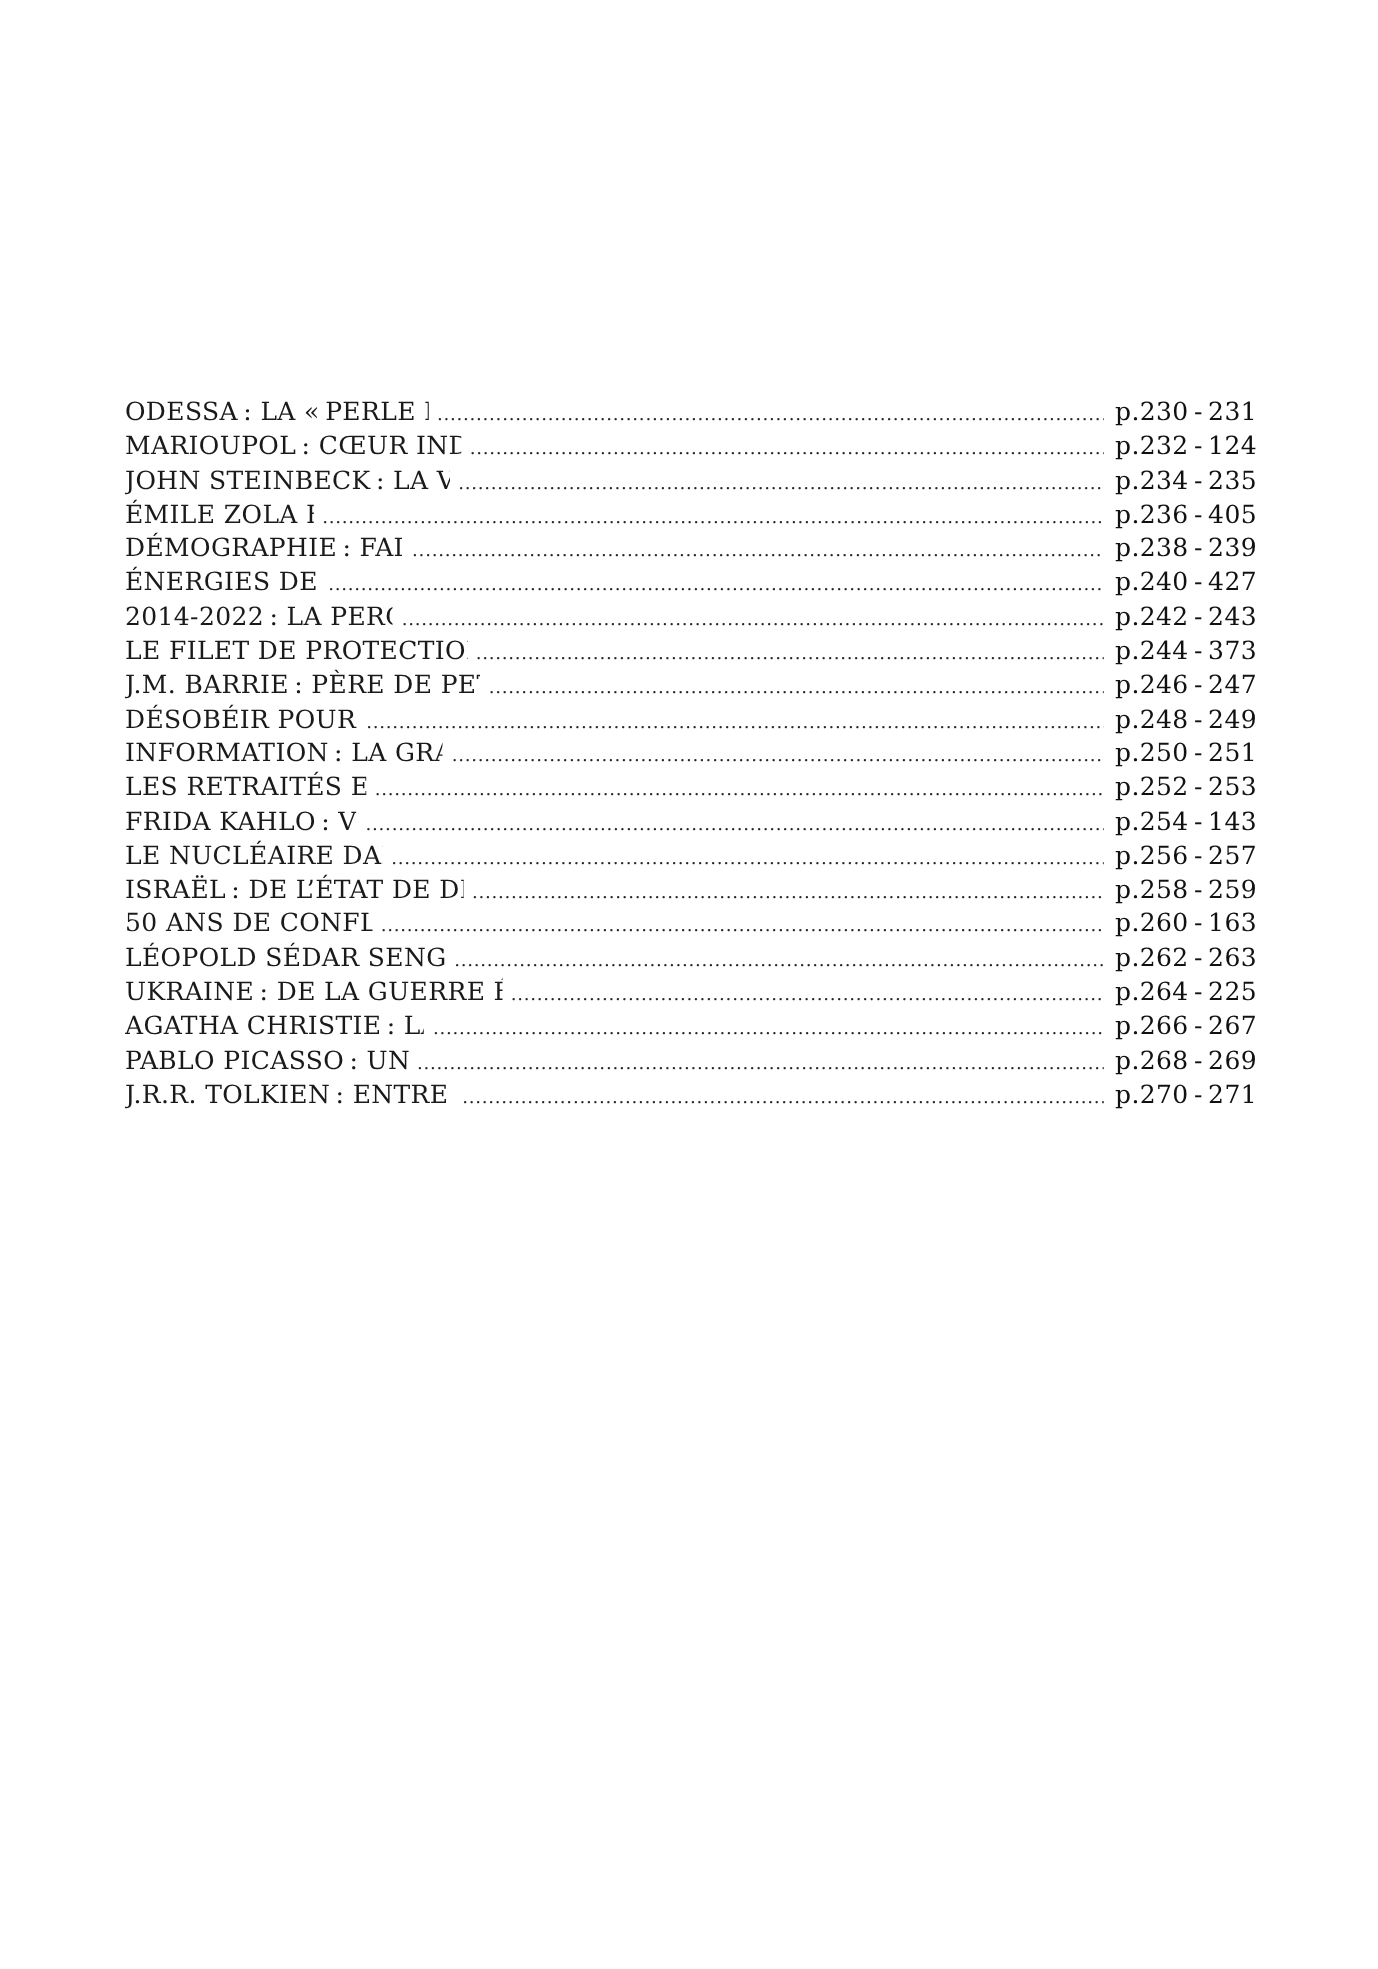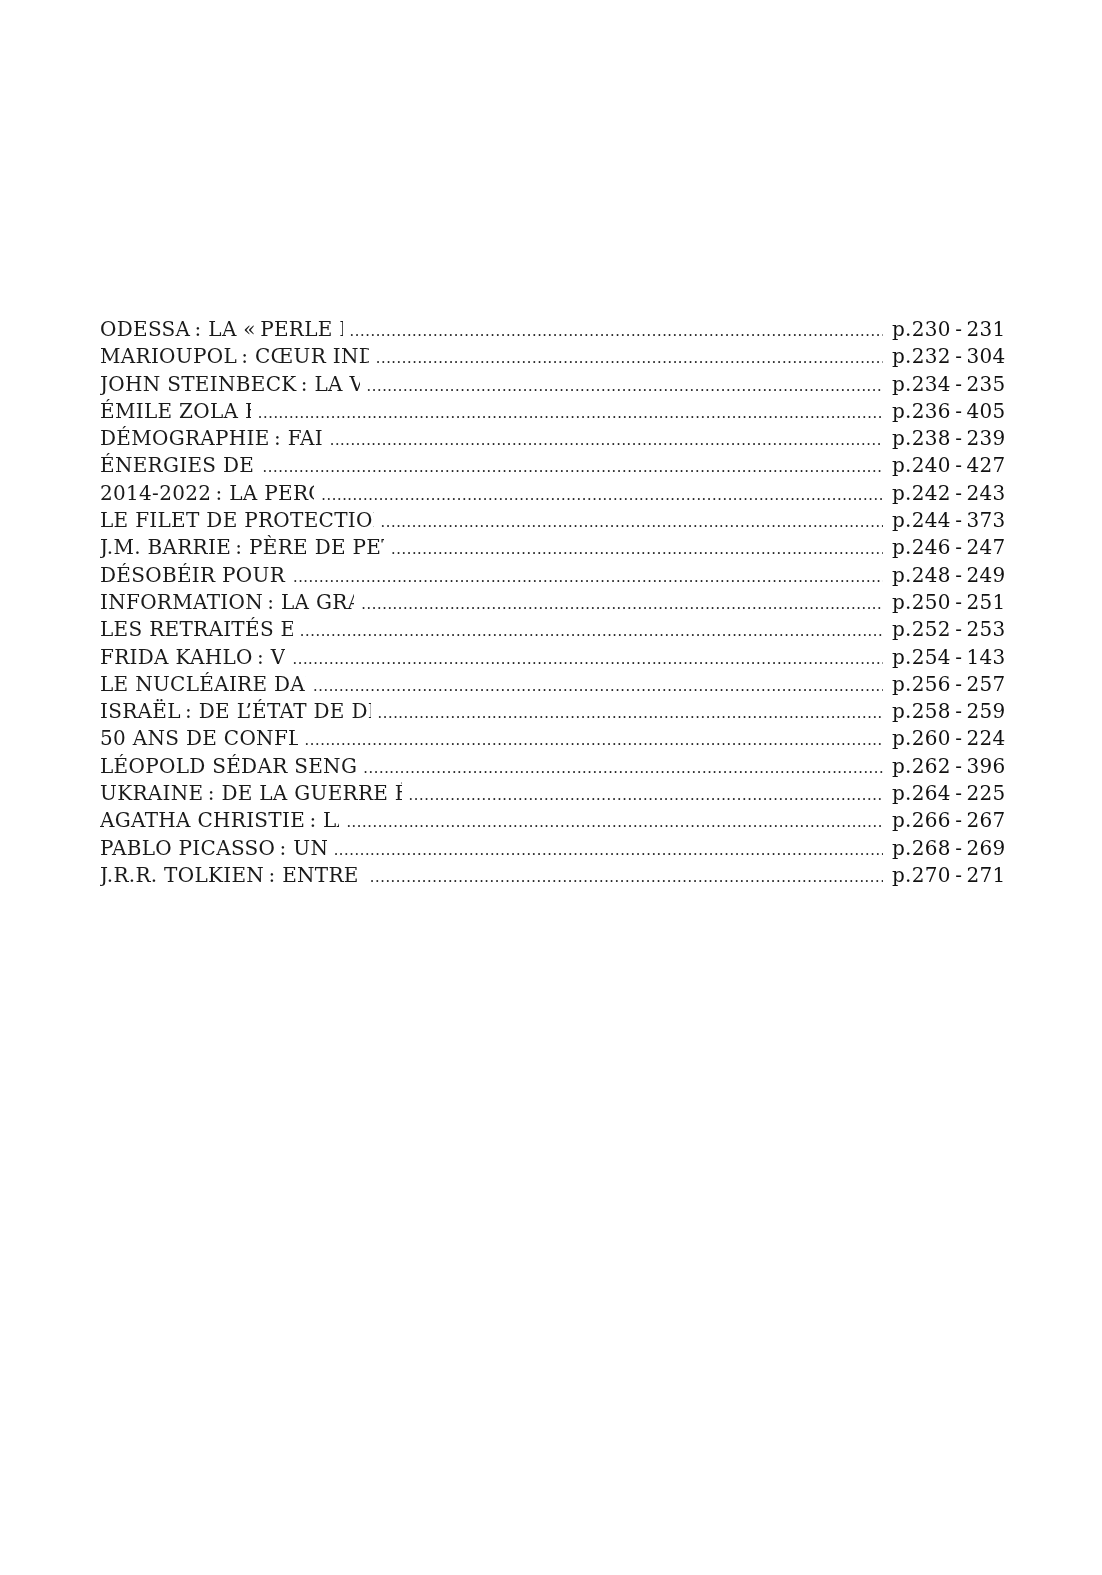--- a/index.html
+++ b/index.html
@@ -42,21 +42,21 @@
 <div class="page">
   <ol class="toc" id="toc">
       <li class="row">
         <span class="title">ODESSA : LA « PERLE DE LA MER NOIRE »</span>
         <span class="leader"></span>
         <span class="pages">p.230 - 231</span>
       </li>
       <li class="row">
         <span class="title">MARIOUPOL : CŒUR INDUSTRIEL DE L’UKRAINE</span>
         <span class="leader"></span>
-        <span class="pages">p.232 - 304</span>
+        <span class="pages">p.232 - 124</span>
       </li>
       <li class="row">
         <span class="title">JOHN STEINBECK : LA VOIX DES SANS-GRADE</span>
         <span class="leader"></span>
         <span class="pages">p.234 - 235</span>
       </li>
       <li class="row">
         <span class="title">ÉMILE ZOLA EN BREF</span>
         <span class="leader"></span>
         <span class="pages">p.236 - 405</span>
@@ -112,26 +112,26 @@
         <span class="pages">p.256 - 257</span>
       </li>
       <li class="row">
         <span class="title">ISRAËL : DE L’ÉTAT DE DROIT AU NATIONALISME</span>
         <span class="leader"></span>
         <span class="pages">p.258 - 259</span>
       </li>
       <li class="row">
         <span class="title">50 ANS DE CONFLITS SOCIAUX</span>
         <span class="leader"></span>
-        <span class="pages">p.260 - 224</span>
+        <span class="pages">p.260 - 163</span>
       </li>
       <li class="row">
         <span class="title">LÉOPOLD SÉDAR SENGHOR : L’ORPHÉE NOIR</span>
         <span class="leader"></span>
-        <span class="pages">p.262 - 396</span>
+        <span class="pages">p.262 - 263</span>
       </li>
       <li class="row">
         <span class="title">UKRAINE : DE LA GUERRE ÉCLAIR À LA GUERRE D’USURE</span>
         <span class="leader"></span>
         <span class="pages">p.264 - 225</span>
       </li>
       <li class="row">
         <span class="title">AGATHA CHRISTIE : LA REINE DU CRIME</span>
         <span class="leader"></span>
         <span class="pages">p.266 - 267</span>

